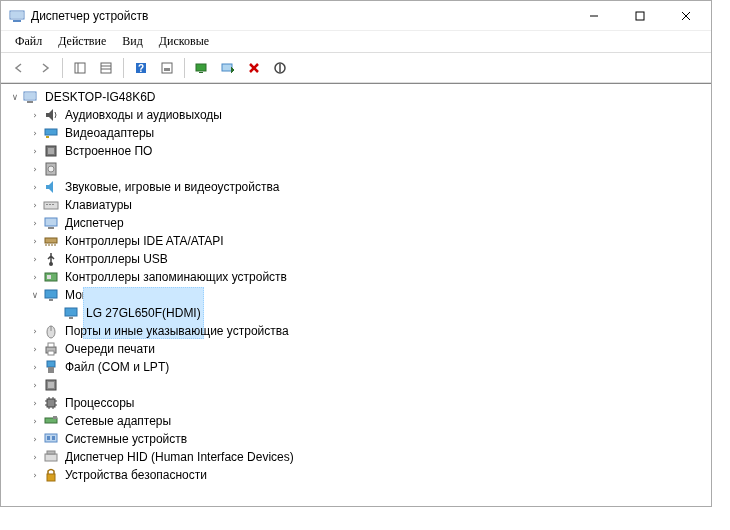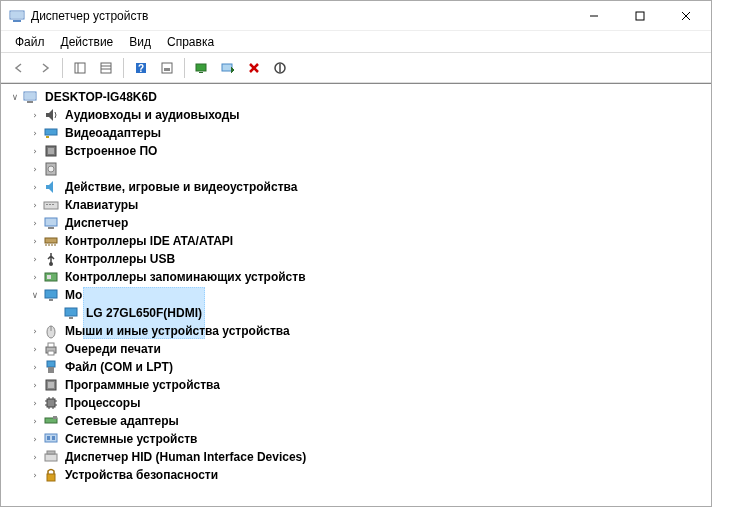--- a/index.html
+++ b/index.html
@@ -4,31 +4,31 @@
 <style>
 * { box-sizing: border-box; margin: 0; padding: 0; }
 body { font-family: "Segoe UI", Tahoma, sans-serif; font-size: 12px; background: #fff; width: 730px; height: 530px; overflow: hidden; }
 .window { width: 712px; height: 507px; border: 1px solid #aaa; background: #fff; margin: 0; display: flex; flex-direction: column; }
 .titlebar { height: 30px; display: flex; align-items: center; padding: 0 2px 0 8px; border-bottom: 1px solid #eee; }
 .titlebar-icon { width: 16px; height: 16px; margin-right: 6px; display: flex; align-items: center; justify-content: center; }
 .titlebar-title { flex: 1; font-size: 12px; }
 .win-btns { display: flex; }
 .win-btn { width: 46px; height: 29px; display: flex; align-items: center; justify-content: center; color: #222; font-size: 10px; }
 .menubar { height: 22px; display: flex; align-items: center; padding: 0 6px; border-bottom: 1px solid #ddd; font-size: 12px; }
-.menu-item { padding: 2px 8px; cursor: default; }
+.menu-item { padding: 2px 8px; cursor: default; font-family: Liberation Serif, serif; }
 .toolbar { height: 30px; display: flex; align-items: center; padding: 0 6px; gap: 2px; border-bottom: 1px solid #ddd; }
 .tb-btn { width: 24px; height: 24px; display: flex; align-items: center; justify-content: center; border: 1px solid transparent; }
 .tb-sep { width: 1px; height: 20px; background: #ccc; margin: 0 3px; }
 .content { flex: 1; overflow: auto; padding: 4px 2px; border-top: 1px solid #888; }
 .tree-row { display: flex; align-items: center; height: 18px; line-height: 18px; white-space: nowrap; cursor: default; }
 .tree-row.selected .row-label { background: #cce8ff; border: 1px dotted #99d1ff; padding: 16px 2px; }
 .expander { width: 16px; text-align: center; color: #666; font-size: 9px; font-family: monospace; user-select: none; cursor: pointer; }
 .expander.blank { visibility: hidden; }
 .node-icon { width: 16px; height: 16px; margin-right: 4px; display: inline-flex; align-items: center; justify-content: center; }
-.row-label { padding: 0 2px; font-weight: bold; }
+.row-label { padding: 0 2px; }
 .lvl0 { padding-left: 4px; }
 .lvl1 { padding-left: 24px; }
 .lvl2 { padding-left: 44px; }
 svg { display: block; }
 </style>
 </head>
 <body>
 
 <div class="window">
 
@@ -58,21 +58,21 @@
             <line x1="9" y1="1" x2="1" y2="9" stroke="#000"></line>
           </svg>
         </div>
     </div>
   </div>
 
   <div class="menubar">
     <span class="menu-item">Файл</span>
     <span class="menu-item">Действие</span>
     <span class="menu-item">Вид</span>
-    <span class="menu-item">Справка</span>
+    <span class="menu-item">Дисковые</span>
   </div>
 
   <div class="toolbar">
     <div class="tb-btn">
         <svg width="14" height="14">
           <path d="M9 3 L4 7 L9 11" fill="none" stroke="#888" stroke-width="1.5"></path>
         </svg>
       </div>
     <div class="tb-btn">
         <svg width="14" height="14">
@@ -190,21 +190,21 @@
         </span>
     </div>
 
     <div class="tree-row lvl1">
       <span class="expander">›</span>
       <span class="node-icon">
           <svg width="16" height="16">
             <path d="M3 6 L6 6 L10 2 L10 14 L6 10 L3 10 Z" fill="#4aa0d8"></path>
           </svg>
         </span>
-      <span class="row-label">Действие, игровые и видеоустройства</span>
+      <span class="row-label">Звуковые, игровые и видеоустройства</span>
     </div>
 
     <div class="tree-row lvl1">
       <span class="expander">›</span>
       <span class="node-icon">
           <svg width="16" height="16">
             <rect x="1" y="5" width="14" height="7" fill="#ddd" stroke="#888"></rect>
             <rect x="3" y="7" width="2" height="1" fill="#888"></rect>
             <rect x="6" y="7" width="2" height="1" fill="#888"></rect>
             <rect x="9" y="7" width="2" height="1" fill="#888"></rect>
@@ -283,21 +283,21 @@
     </div>
 
     <div class="tree-row lvl1">
       <span class="expander">›</span>
       <span class="node-icon">
           <svg width="16" height="16">
             <ellipse cx="8" cy="9" rx="4" ry="6" fill="#ddd" stroke="#888"></ellipse>
             <line x1="8" y1="3" x2="8" y2="8" stroke="#888"></line>
           </svg>
         </span>
-      <span class="row-label">Мыши и иные устройства устройства</span>
+      <span class="row-label">Порты и иные указывающие устройства</span>
     </div>
 
     <div class="tree-row lvl1">
       <span class="expander">›</span>
       <span class="node-icon">
           <svg width="16" height="16">
             <rect x="3" y="6" width="10" height="6" fill="#bbb" stroke="#666"></rect>
             <rect x="5" y="2" width="6" height="4" fill="#fff" stroke="#888"></rect>
             <rect x="5" y="10" width="6" height="4" fill="#fff" stroke="#888"></rect>
           </svg>
@@ -317,21 +317,20 @@
     </div>
 
     <div class="tree-row lvl1">
       <span class="expander">›</span>
       <span class="node-icon">
           <svg width="16" height="16">
             <rect x="3" y="3" width="10" height="10" fill="#888" stroke="#444"></rect>
             <rect x="5" y="5" width="6" height="6" fill="#bbb"></rect>
           </svg>
         </span>
-      <span class="row-label">Программные устройства</span>
     </div>
 
     <div class="tree-row lvl1">
       <span class="expander">›</span>
       <span class="node-icon">
           <svg width="16" height="16">
             <rect x="4" y="4" width="8" height="8" fill="#888" stroke="#444"></rect>
             <line x1="2" y1="6" x2="4" y2="6" stroke="#444"></line>
             <line x1="2" y1="10" x2="4" y2="10" stroke="#444"></line>
             <line x1="12" y1="6" x2="14" y2="6" stroke="#444"></line>

